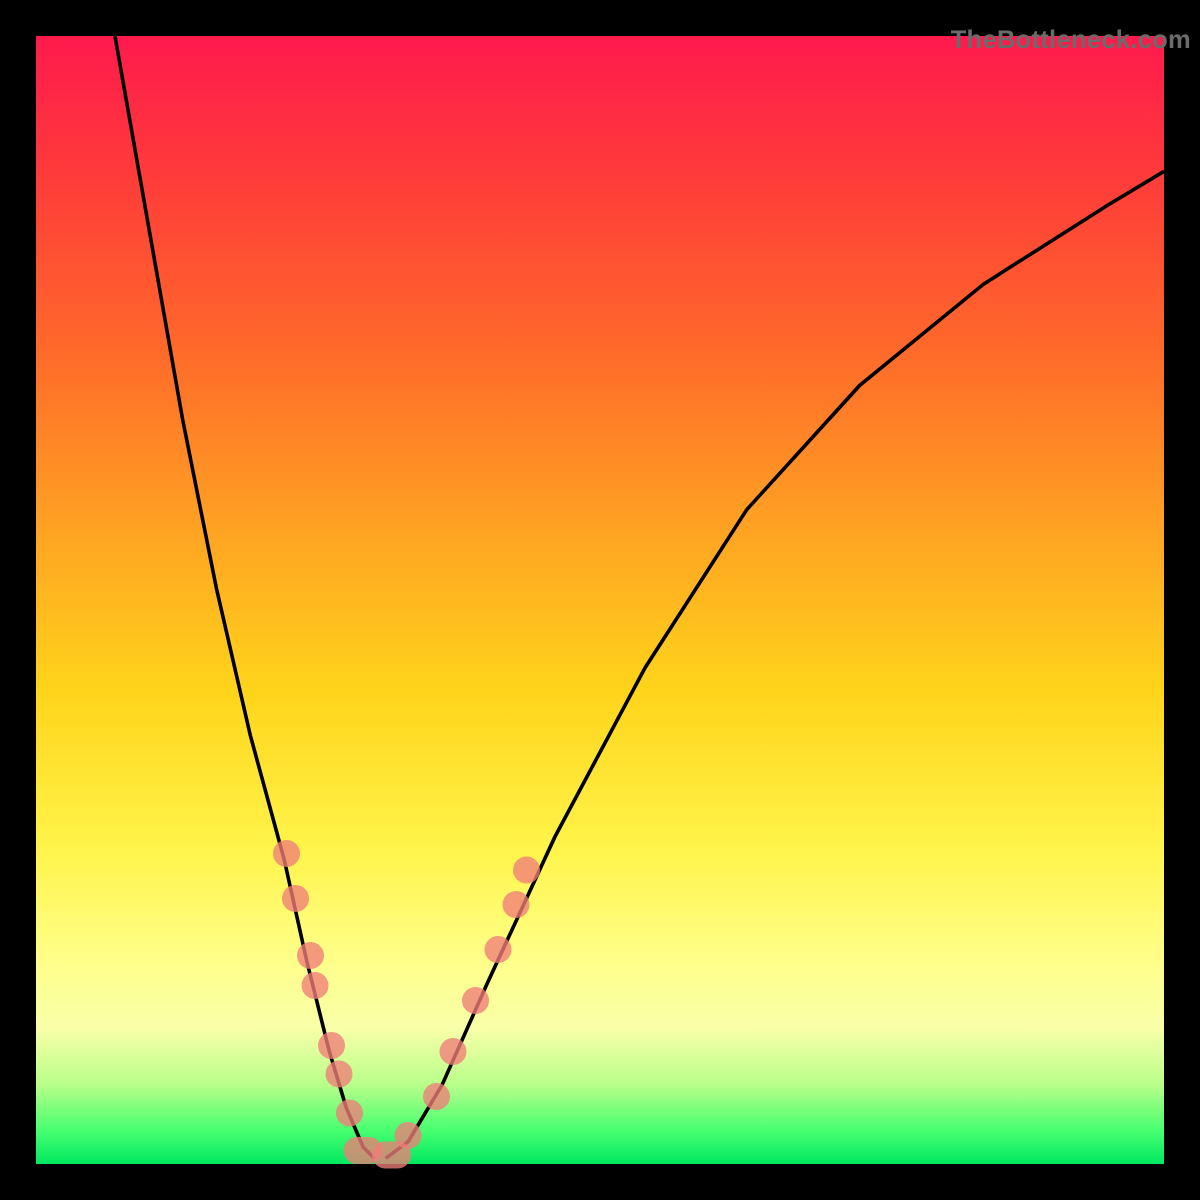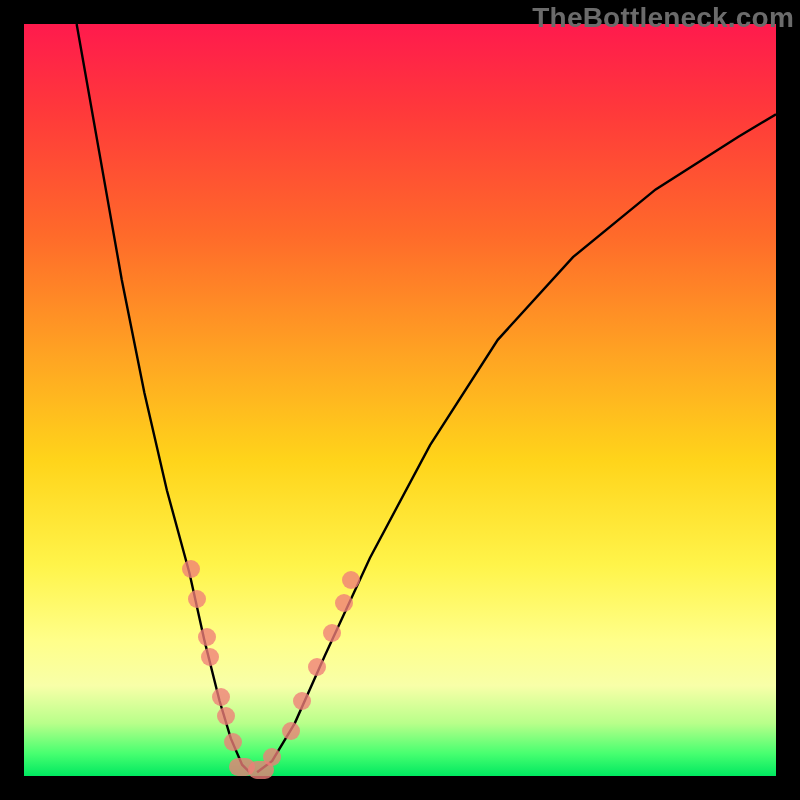--- a/index.html
+++ b/index.html
@@ -25,24 +25,24 @@
       #ffd41a 58%,
       #fff44a 72%,
       #ffff8a 82%,
       #f8ffa8 88%,
       #b8ff8a 93%,
       #48ff70 97%,
       #00e860 100%);
   }
   .watermark {
     position: absolute;
-    top: 2px;
+    top: 17px;
     right: 6px;
     color: #6b6b6b;
-    font-size: 28px;
+    font-size: 17px;
     font-weight: 600;
     letter-spacing: 0.2px;
     z-index: 30;
   }
   svg.curves {
     position: absolute;
     left: 0;
     top: 0;
     width: 752px;
     height: 752px;

